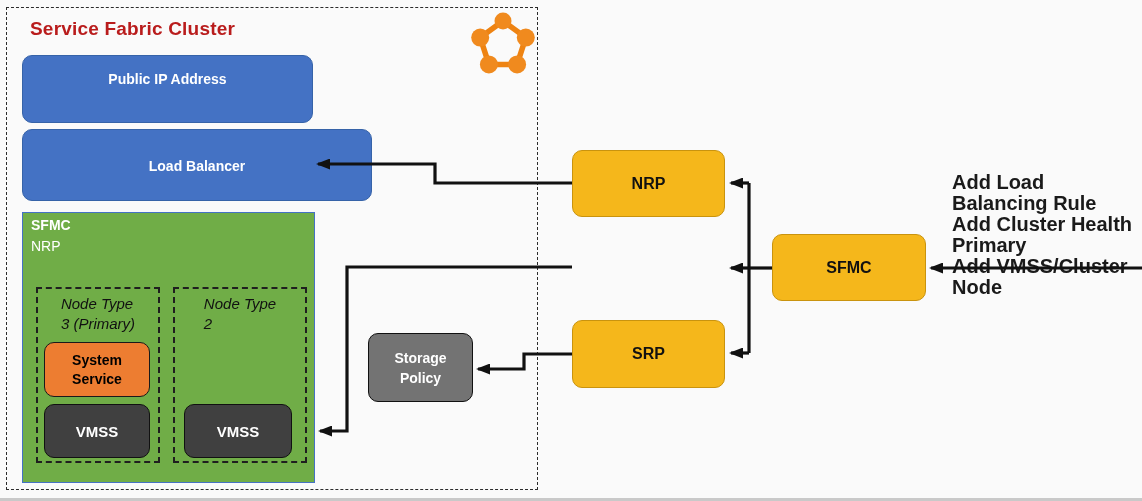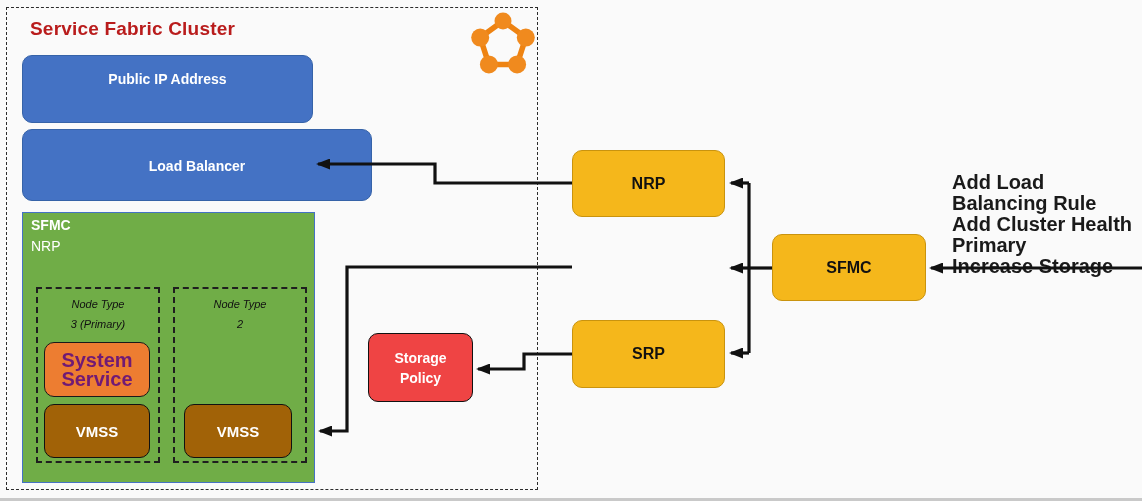--- a/index.html
+++ b/index.html
@@ -42,33 +42,32 @@
   .green-container{
     background:#70AD47;border:1px solid #4472C4;
   }
   .vnet-label{color:#ffffff;font-size:14px;}
   .dashed-node{
     border:2px dashed #1f1f1f;background:transparent;
     display:flex;flex-direction:column;align-items:center;
     padding-top:5px;
   }
   .node-label{
-    font-style:italic;color:#111111;font-size:11px;line-height:20px;
-    text-align:center;
+    font-style:italic;color:#111111;font-size:15px;line-height:20px;
   }
   .orange{
     background:#ED7D31;border:1.5px solid #1a1a1a;
-    color:#701a75;font-size:20px;line-height:19px;
+    color:#000000;font-size:14px;line-height:19px;
   }
   .cyan{
-    background:#a16207;border:1.5px solid #111111;
+    background:#404040;border:1.5px solid #111111;
     color:#ffffff;font-size:15px;
   }
   .red{
-    background:#ef4444;border:1.5px solid #111111;
+    background:#737373;border:1.5px solid #111111;
     color:#ffffff;font-size:14px;line-height:20px;
   }
   .gold{
     background:#F5B71B;border:1px solid #C9930E;
     color:#111111;font-size:16px;
   }
   #annotations{
     left:952px;top:172px;width:186px;
     font-size:20px;color:#1a1a1a;line-height:21px;
     font-weight:bold;
@@ -142,21 +141,21 @@
     <span>SFMC</span>
   </div>
 
   <div class="abs box gold" style="left:572px;top:320px;width:153px;height:68px;">
     <span>SRP</span>
   </div>
 
   <div class="abs" id="annotations">
     <div>Add Load Balancing Rule</div>
     <div>Add Cluster Health Primary</div>
-    <div>Increase Storage</div>
+    <div>Add VMSS/Cluster Node</div>
   </div>
 
   <svg id="arrow-layer" width="1142" height="501" viewBox="0 0 1142 501">
     <defs>
       <marker id="ah" markerUnits="userSpaceOnUse" markerWidth="14" markerHeight="11" refX="12" refY="5.5" orient="auto">
         <path d="M0,0 L14,5.5 L0,11 z" fill="#111111"></path>
       </marker>
     </defs>
     <g stroke="#111111" stroke-width="3.2" fill="none">
 

